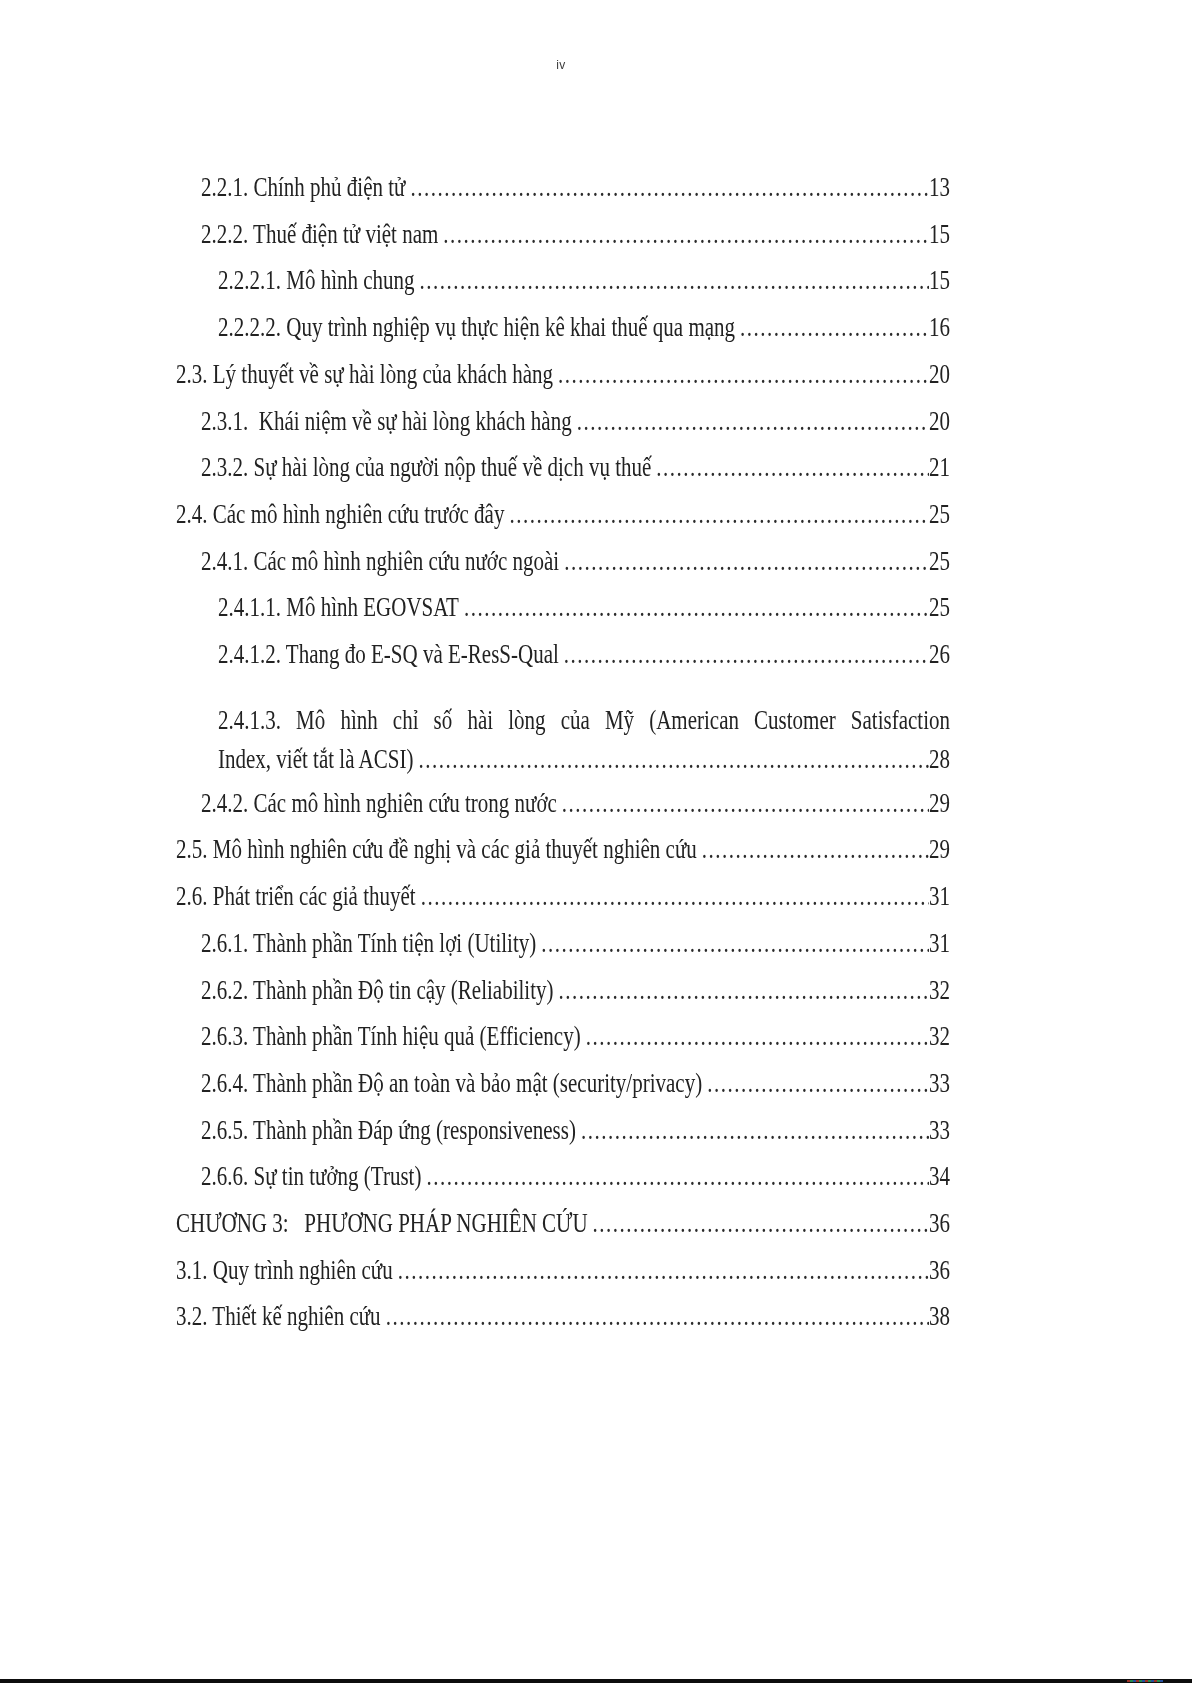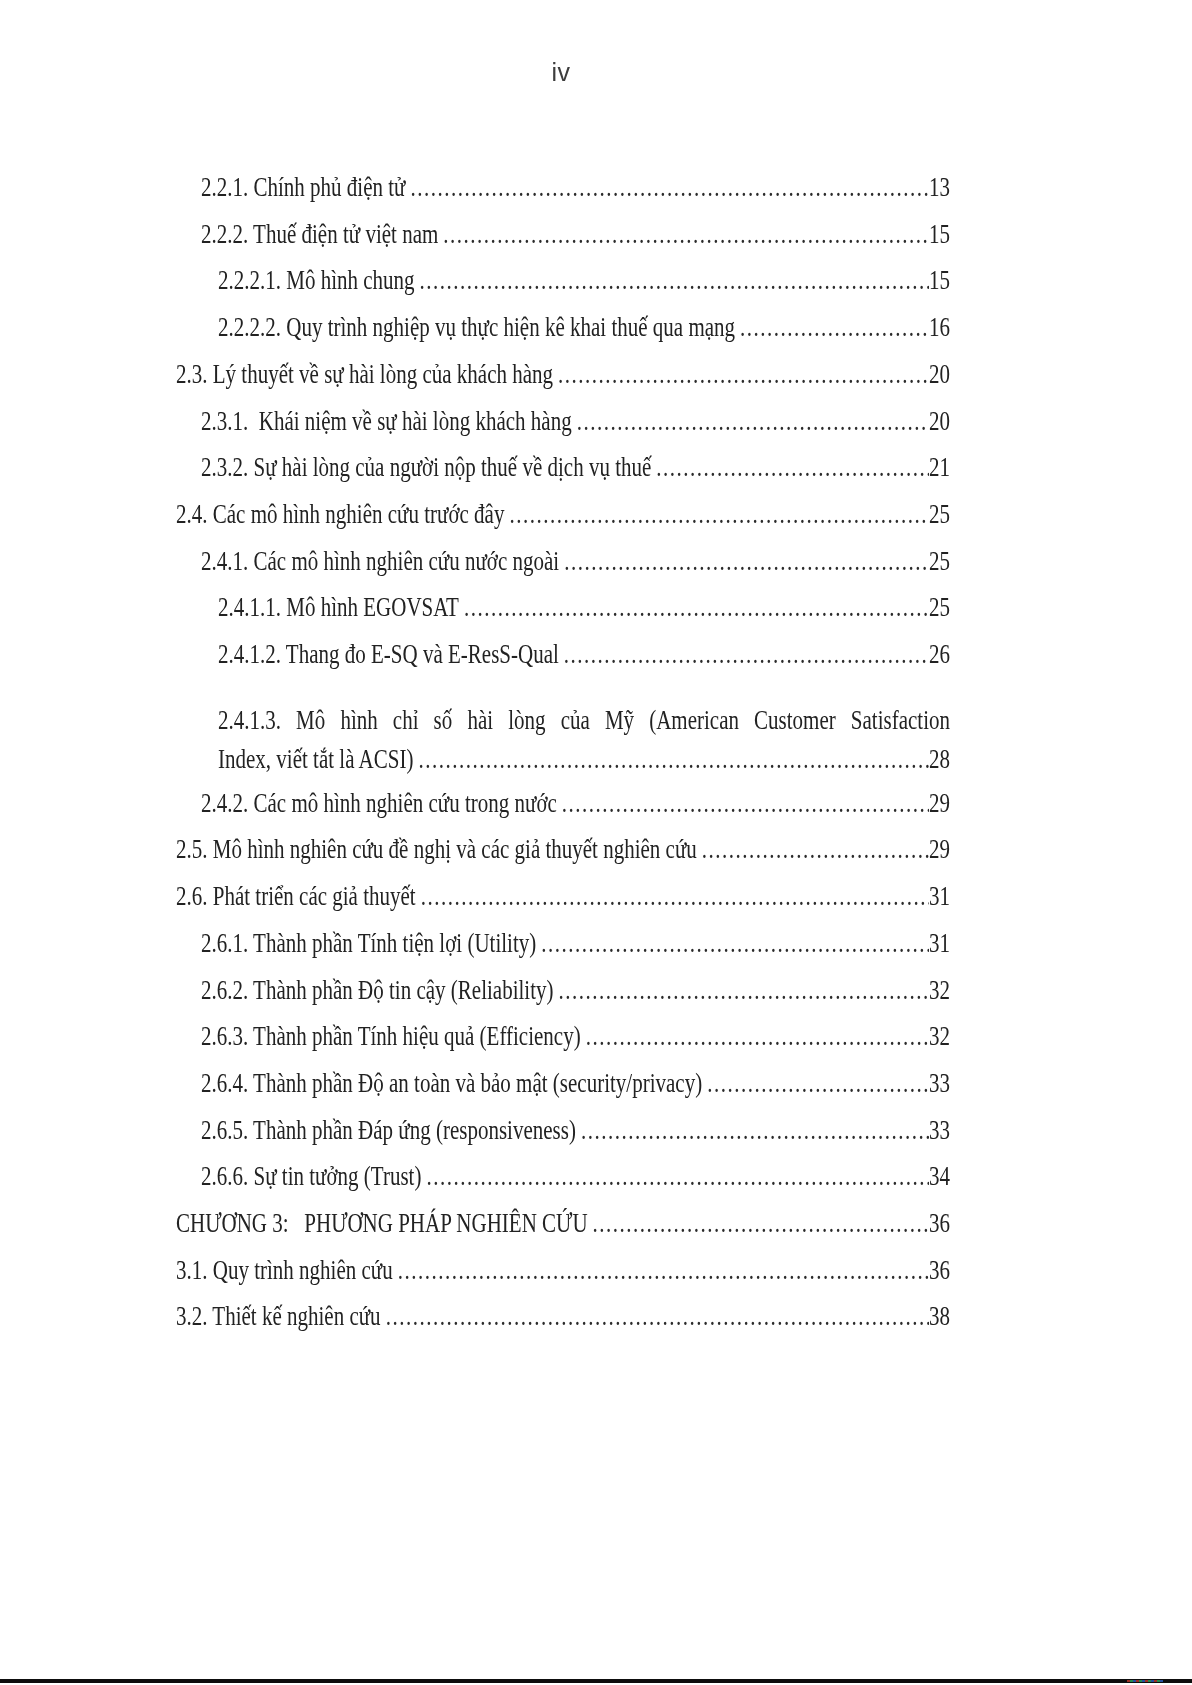--- a/index.html
+++ b/index.html
@@ -9,21 +9,21 @@
     position:relative;
     overflow:hidden;
     font-family:"Liberation Serif","DejaVu Serif",serif;
     color:#262626;
   }
   .pagenum {
     position:absolute;
     top:58px; left:561px;
     transform:translateX(-50%);
     font-family:"Liberation Sans","DejaVu Sans",sans-serif;
-    font-size:25px;
+    font-size:12px;
     color:#3d3d3d;
     letter-spacing:0.5px;
   }
   .toc {
     position:absolute;
     left:176px; top:166px;
     width:774px;
     font-size:21px;
     color:#222222;
   }

